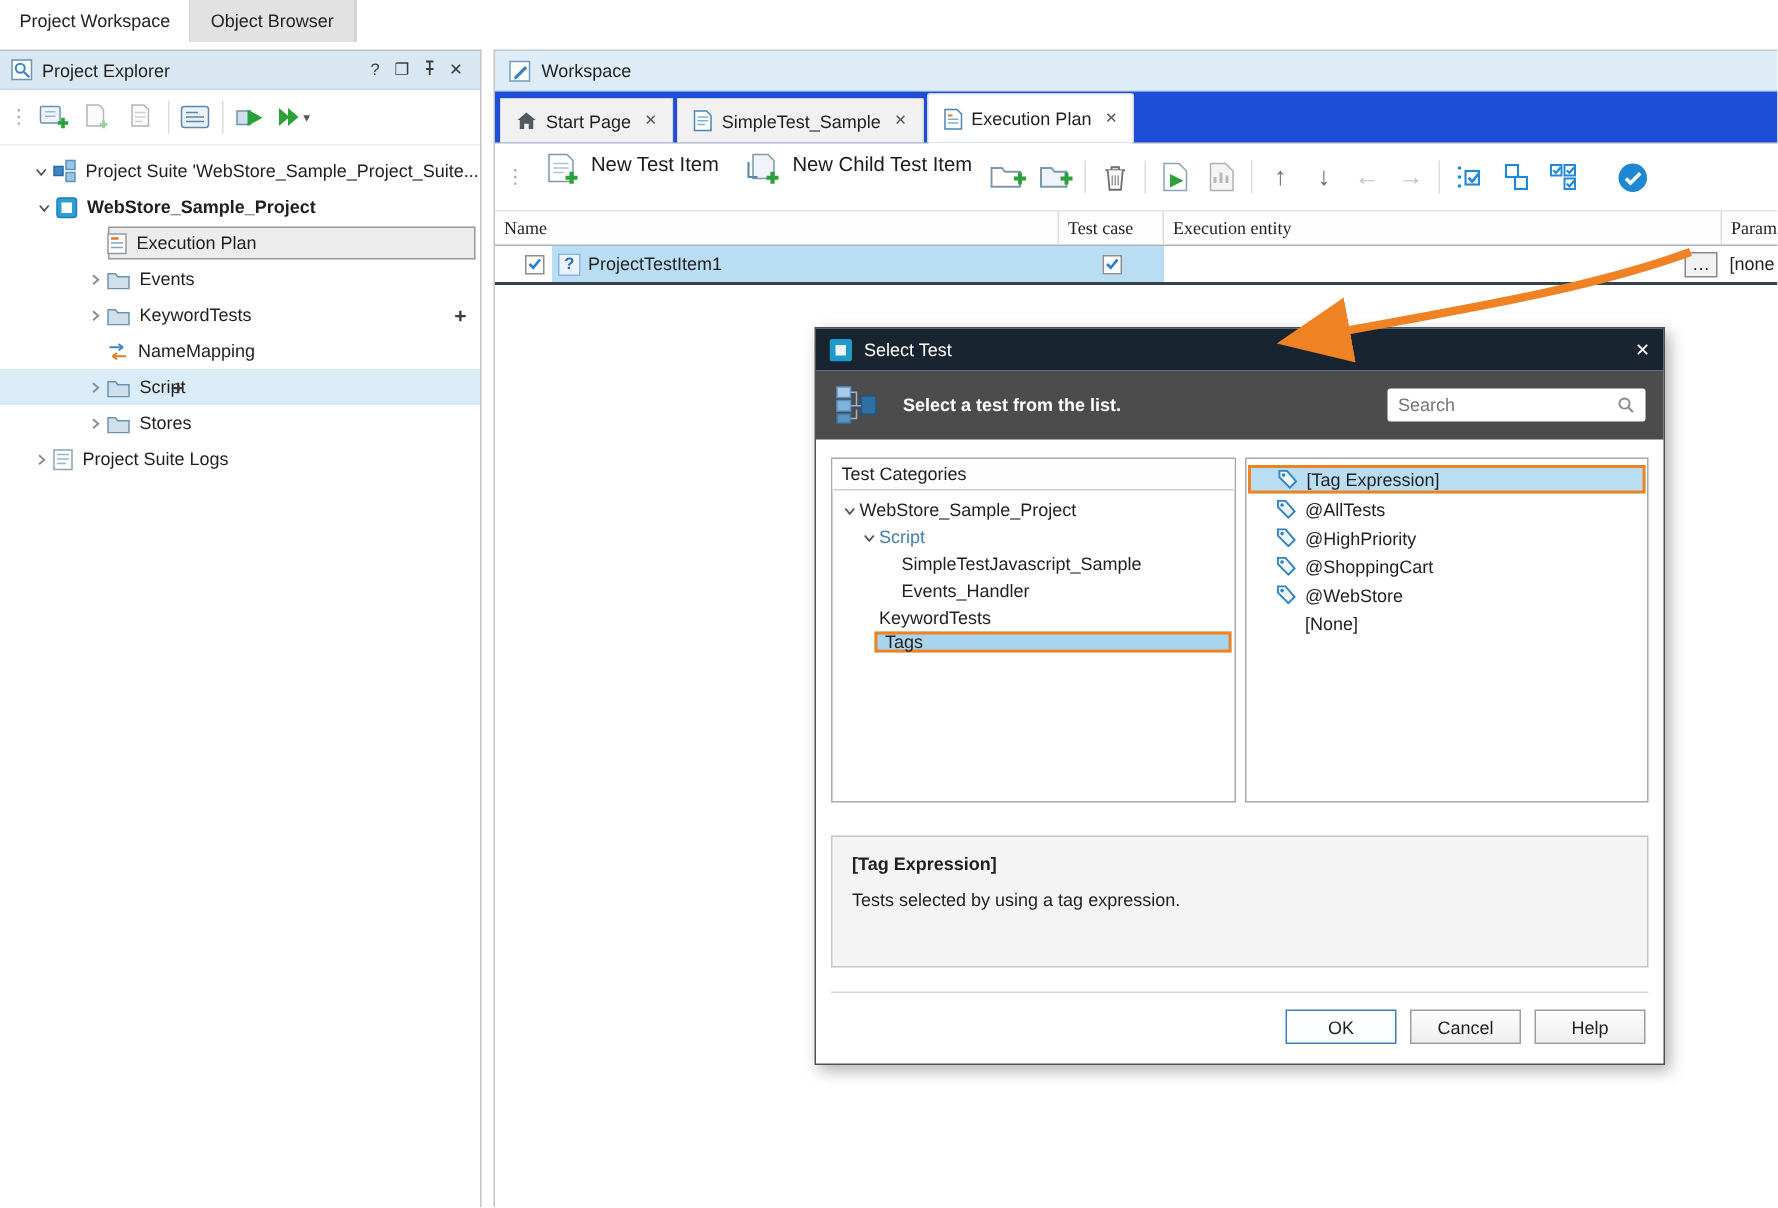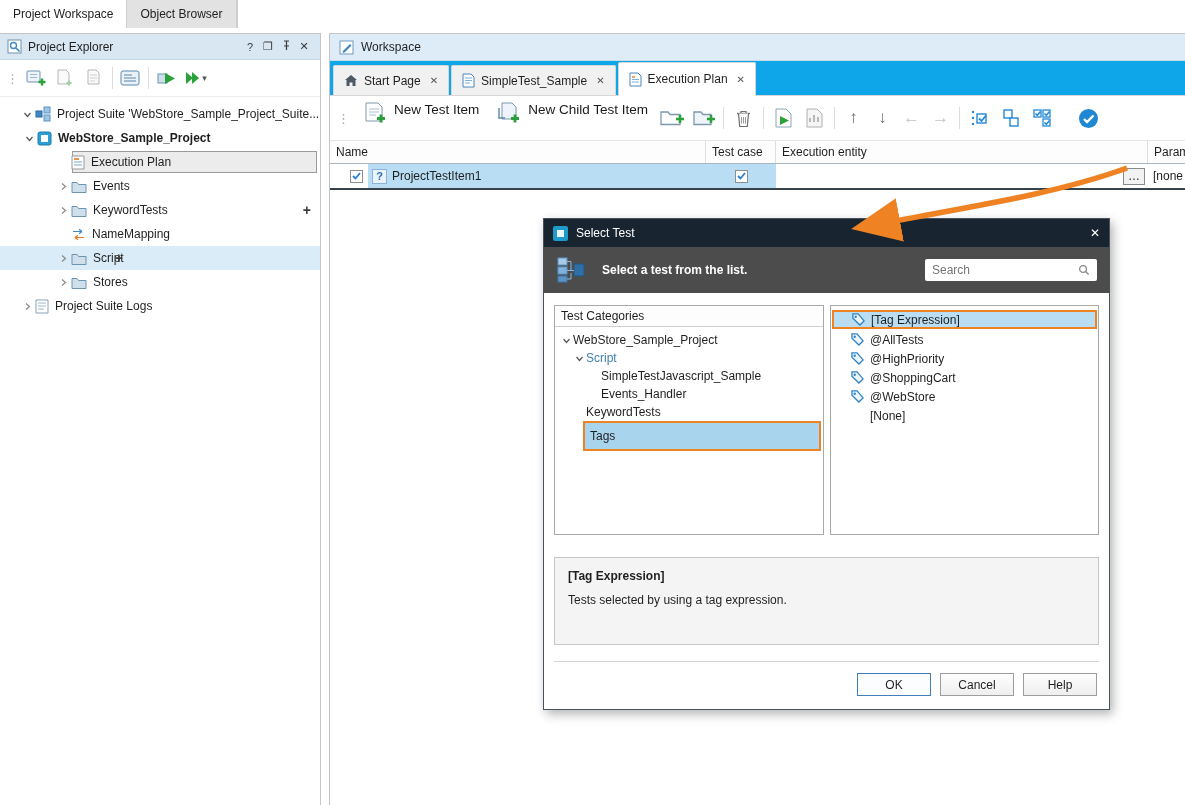--- a/index.html
+++ b/index.html
@@ -31,32 +31,32 @@
   .ind1{padding-left:20px;} .ind2{padding-left:22px;} .ind3{padding-left:56px;} .ind3n{padding-left:71px;}
   .sel-exec{position:absolute;left:72px;right:3px;top:1px;bottom:1px;background:#ececec;border:1px solid #9b9b9b;}
   .hl-script{position:absolute;left:0;right:0;top:0;bottom:0;background:#d9ecf8;}
   .row-plus{position:absolute;right:9px;color:#3c3c3c;font-size:14px;font-weight:bold;}
   .z{position:relative;z-index:1;}
 
   
   .workspace{position:absolute;left:329px;top:33px;width:856px;height:772px;border-top:1px solid #c4c4c4;border-left:1px solid #c4c4c4;background:#fff;}
   .ws-header{height:27px;background:#ddecf7;display:flex;align-items:center;padding:0 9px;border-bottom:1px solid #c9dcea;}
   .ws-title{margin-left:7px;}
-  .ws-tabs{height:35px;display:flex;align-items:stretch;border-bottom:1px solid #d7d7d7;background:#0ea5e9;padding-left:3px;}
+  .ws-tabs{height:35px;display:flex;align-items:stretch;border-bottom:1px solid #d7d7d7;background:#1d4ed8;padding-left:3px;}
   .ws-tab{display:flex;align-items:center;gap:6px;padding:0 10px;border:1px solid #d7d7d7;border-bottom:none;background:#f1f1f1;margin-right:2px;margin-top:4px;border-radius:2px 2px 0 0;white-space:nowrap;}
   .ws-tab.active{background:#fff;margin-top:1px;position:relative;}
   .ws-tab.active::after{content:"";position:absolute;left:0;right:0;bottom:-1px;height:1px;background:#fff;}
   .tab-close{color:#555;font-size:10px;margin-left:3px;}
   .ws-toolbar{height:44px;display:flex;align-items:center;gap:2px;padding:0 4px;}
   .cmd{display:flex;align-items:flex-start;gap:7px;padding:0 8px;height:32px;font-size:13.5px;color:#1b1b1b;white-space:nowrap;}
   .arrowbtn{width:27px;text-align:center;font-size:17px;font-weight:bold;}
   .enabled{color:#6e6e6e;} .disabled{color:#c2c2c2;}
 
   
-  .grid-header{height:24px;display:flex;border-top:1px solid #e5e5e5;border-bottom:1px solid #aab4bc;background:#fdfdfd;}
+  .grid-header{height:24px;display:flex;border-top:1px solid #e5e5e5;border-bottom:1px solid #aab4bc;background:#fdfdfd;font-family:Liberation Serif, serif;}
   .gcol{display:flex;align-items:center;padding:0 6px;border-right:1px solid #dedede;white-space:nowrap;}
   .gc-name{width:376px;} .gc-test{width:70px;} .gc-exec{width:372px;} .gc-param{flex:1;border-right:none;overflow:hidden;}
   .grid-row{height:26px;display:flex;border-bottom:2px solid #36424d;}
   .cell{display:flex;align-items:center;}
   .cell-name{width:376px;padding-left:20px;}
   .cell-test{width:70px;background:#b9ddf3;justify-content:center;}
   .cell-exec{width:372px;justify-content:flex-end;padding-right:3px;}
   .cell-param{flex:1;padding-left:5px;overflow:hidden;white-space:nowrap;}
   .name-hl{background:#b9ddf3;display:flex;align-items:center;flex:1;height:100%;padding-left:4px;gap:5px;margin-left:5px;}
   .cbx{width:13px;height:13px;background:#fff;border:1px solid #8e8e8e;display:inline-flex;align-items:center;justify-content:center;flex:none;}
@@ -74,21 +74,21 @@
   .dlg-body{flex:1;padding:12px 10px 0;display:flex;flex-direction:column;}
   .panes{display:flex;gap:6px;height:230px;flex:none;}
   .pane{border:1px solid #a9a9a9;background:#fff;display:flex;flex-direction:column;}
   .pane-left{width:270px;flex:none;} .pane-right{flex:1;}
   .pane-h{height:21px;border-bottom:1px solid #cfcfcf;display:flex;align-items:center;padding:0 6px;background:#fdfdfd;flex:none;}
   .pane-body{flex:1;padding-top:4px;overflow:hidden;}
   .drow{height:18px;display:flex;align-items:center;position:relative;white-space:nowrap;}
   .dchev{width:13px;display:flex;justify-content:center;flex:none;}
   .di1{padding-left:5px;} .di2{padding-left:18px;} .di2n{padding-left:31px;} .di3n{padding-left:46px;}
   .script-col{color:#3f7fae;}
-  .tags-row{height:30px;}
+  .tags-row{height:14px;}
   .tags-box{position:absolute;left:28px;right:2px;top:0;bottom:0;background:#a9d4ee;border:2px solid #ef8222;display:flex;align-items:center;padding-left:5px;}
   .avail-item{height:19px;display:flex;align-items:center;gap:6px;padding-left:20px;white-space:nowrap;}
   .avail-sel{background:#b9ddf3;border:2px solid #ef8222;padding-left:18px;margin:0 1px 1px;}
   .tag-spacer{width:13px;flex:none;}
   .desc-box{margin-top:22px;height:88px;border:1px solid #c6c6c6;background:#f4f4f4;padding:11px 13px;flex:none;}
   .desc-title{font-weight:bold;}
   .desc-text{margin-top:10px;}
   .dlg-footer{margin-top:16px;border-top:1px solid #d4d4d4;padding:11px 2px 0;display:flex;justify-content:flex-end;gap:9px;}
   .btn{width:74px;height:23px;display:flex;align-items:center;justify-content:center;background:linear-gradient(#fdfdfd,#efefef);border:1px solid #9d9d9d;}
   .btn-ok{border:1px solid #3d7fbf;background:#fbfdff;}

